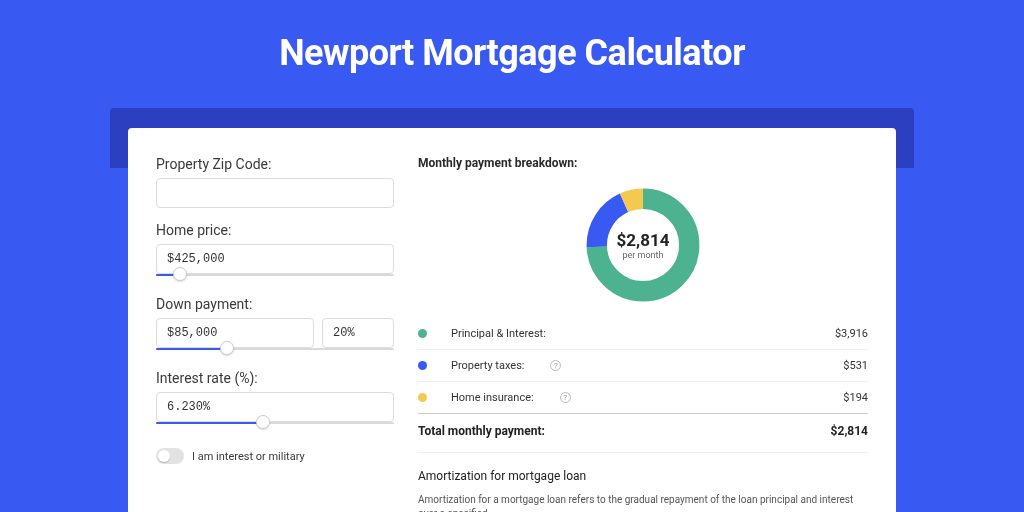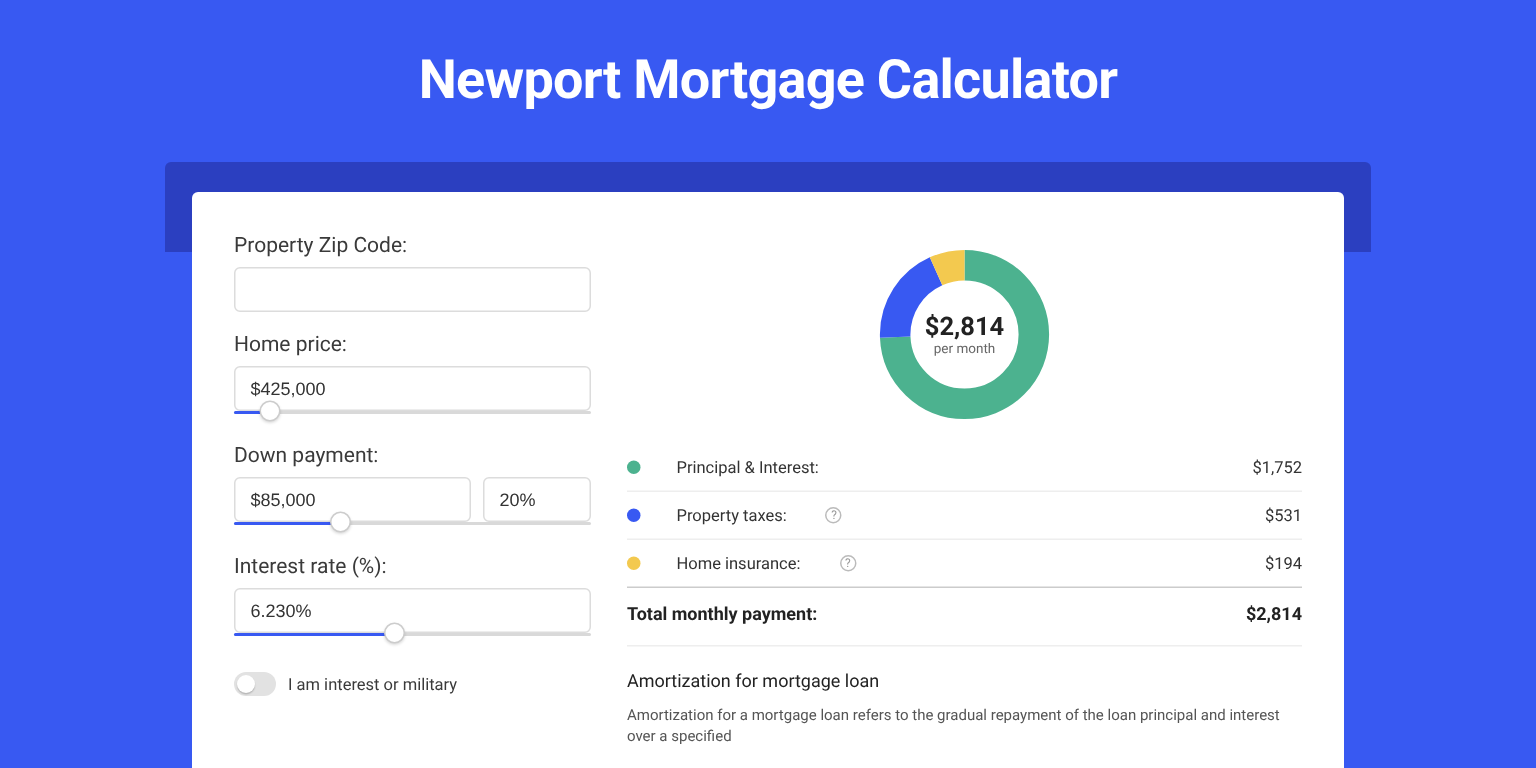--- a/index.html
+++ b/index.html
@@ -34,20 +34,21 @@
   .field-label { font-size: 14px; color: #3a3a3a; margin-bottom: 6px; display: block; }
   .text-input {
     width: 100%;
     height: 30px;
     border: 1px solid #dcdcdc;
     border-radius: 4px;
     padding: 0 10px;
     font-size: 12px;
     color: #333;
     background: #fff;
+    font-family: Liberation Mono, monospace;
   }
   .field { margin-bottom: 14px; }
   .slider-wrap { position: relative; margin-top: -2px; height: 10px; }
   .slider-track {
     position: absolute; left: 0; right: 0; top: 2px; height: 2px;
     background: #d9d9d9; border-radius: 2px;
   }
   .slider-fill {
     position: absolute; left: 0; top: 2px; height: 2px;
     background: #3859f2; border-radius: 2px;
@@ -161,20 +162,21 @@
       </div>
 
 
       <div class="toggle-row">
         <div class="toggle"></div>
         <span class="toggle-label">I am interest or military</span>
       </div>
     </div>
 
     <div class="breakdown-col">
+      <div class="breakdown-title">Monthly payment breakdown:</div>
 
       <div class="donut-wrap">
         <div class="donut">
           <svg viewBox="0 0 42 42" id="donut-svg">
               <circle cx="21" cy="21" r="15.915" fill="none" stroke="#4cb28f" stroke-width="7" stroke-dasharray="74.23596304193319 25.76403695806681" stroke-dashoffset="0"></circle>
               <circle cx="21" cy="21" r="15.915" fill="none" stroke="#3859f2" stroke-width="7" stroke-dasharray="18.86993603411514 81.13006396588486" stroke-dashoffset="-74.23596304193319"></circle>
               <circle cx="21" cy="21" r="15.915" fill="none" stroke="#f3c94f" stroke-width="7" stroke-dasharray="6.89410092395167 93.10589907604833" stroke-dashoffset="-93.10589907604833"></circle>
             </svg>
           <div class="donut-center">
             <div class="donut-value">$2,814</div>
@@ -182,21 +184,21 @@
           </div>
         </div>
       </div>
 
       <div class="legend" id="legend">
           <div class="legend-row">
             <div class="legend-left">
               <span class="dot" style="background: rgb(76, 178, 143);"></span>
               <span>Principal &amp; Interest:</span>
             </div>
-            <span>$1,752</span>
+            <span>$3,916</span>
           </div>
           <div class="legend-row">
             <div class="legend-left">
               <span class="dot" style="background: rgb(56, 89, 242);"></span>
               <span>Property taxes:</span>
               <span class="info-icon">?</span>
             </div>
             <span>$531</span>
           </div>
           <div class="legend-row">

